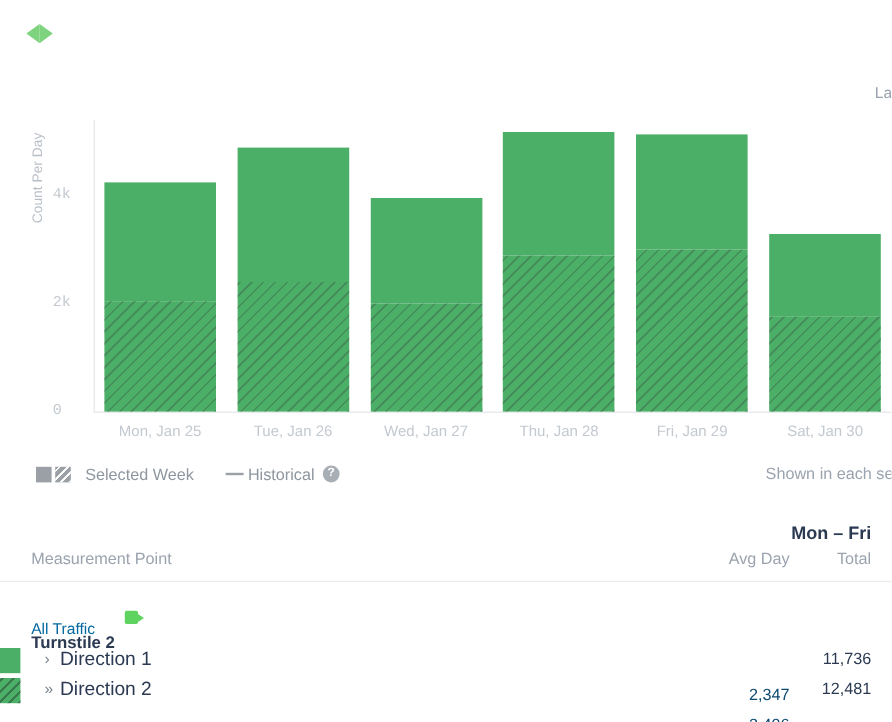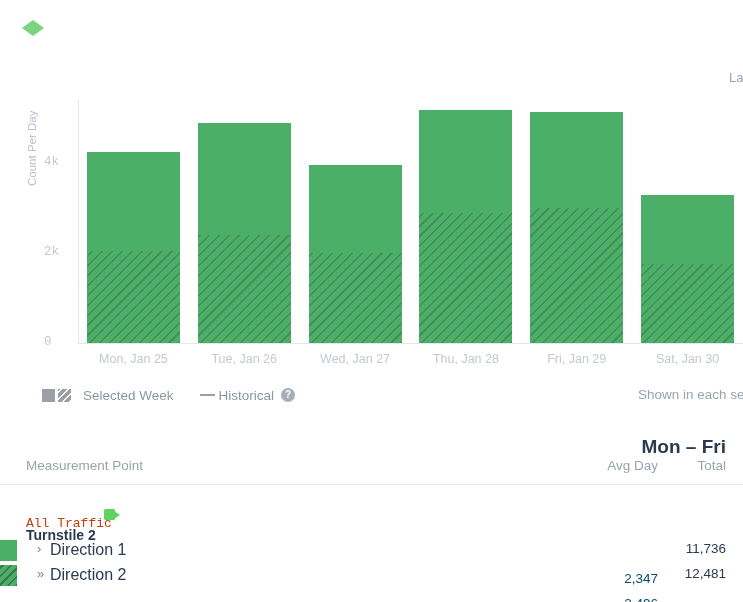--- a/index.html
+++ b/index.html
@@ -111,21 +111,21 @@
     color: #c3c9d0;
     text-align: center;
     white-space: nowrap;
   }
 
   
   #legend {
     position: absolute; left: 0; top: 382px;
     width: 743px; height: 26px;
     display: flex; align-items: center;
-    padding-left: 42px;
+    padding-left: 30px;
     font-size: 13.5px;
     color: #8e969f;
   }
   .legend-swatch-solid {
     width: 13px; height: 13px;
     background: #9aa0a6;
     display: inline-block;
   }
   .legend-swatch-hatch {
     width: 13px; height: 13px;
@@ -168,21 +168,21 @@
     font-size: 13.5px; color: #9aa3ae;
     white-space: nowrap;
     overflow: hidden;
     width: 105px;
   }
 
   
   #data-table { position: absolute; left: 0; top: 424px; width: 743px; }
   #table-group-header {
     position: absolute; top: 12px; right: 17px;
-    font-size: 19px; font-weight: 700; color: #2b3a52;
+    font-size: 15px; font-weight: 700; color: #2b3a52;
     white-space: nowrap;
   }
   #table-header-row {
     position: absolute; top: 34px; left: 0; width: 743px; height: 22px;
   }
   #col-measurement-header {
     position: absolute; left: 26px; top: 0;
     font-size: 13.5px; color: #9aa3ae; white-space: nowrap;
   }
   #col-avgday-header {
@@ -215,21 +215,21 @@
   }
   #camera-icon .lens {
     position: absolute; left: 10px; top: 1.5px;
     width: 0; height: 0;
     border-top: 4px solid transparent;
     border-bottom: 4px solid transparent;
     border-left: 6px solid #5fd35f;
   }
   #all-traffic-label {
     position: absolute; top: 92px; left: 26px;
-    font-size: 13px; color: #c2410c; font-family: Liberation Mono, monospace;
+    font-size: 13px; color: #0369a1;
   }
   .data-row {
     position: absolute; left: 0; width: 743px; height: 25px;
   }
   .row-swatch {
     position: absolute; left: 0; top: 2px;
     width: 17px; height: 21px;
     background: #4caf68;
   }
   .row-swatch.hatched {

